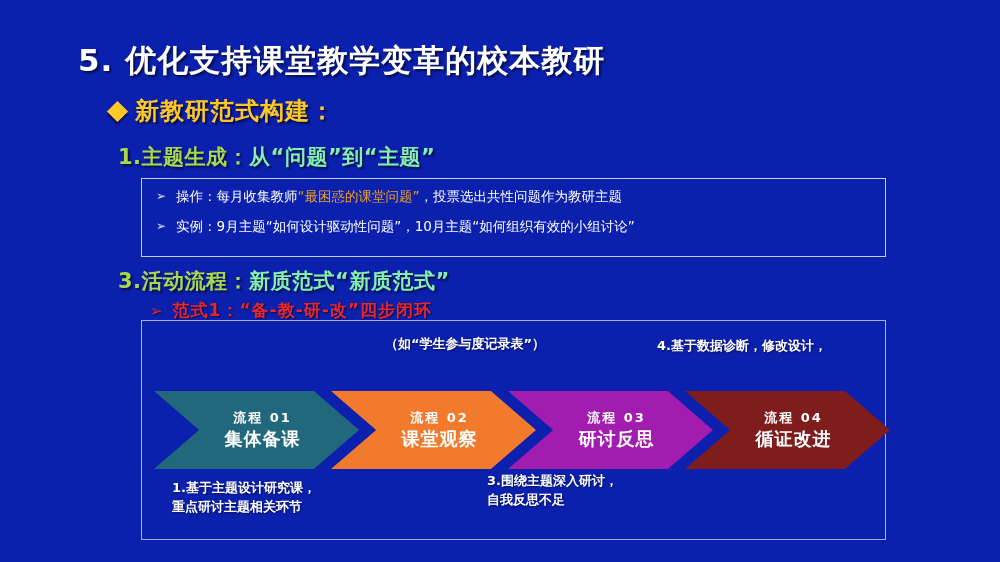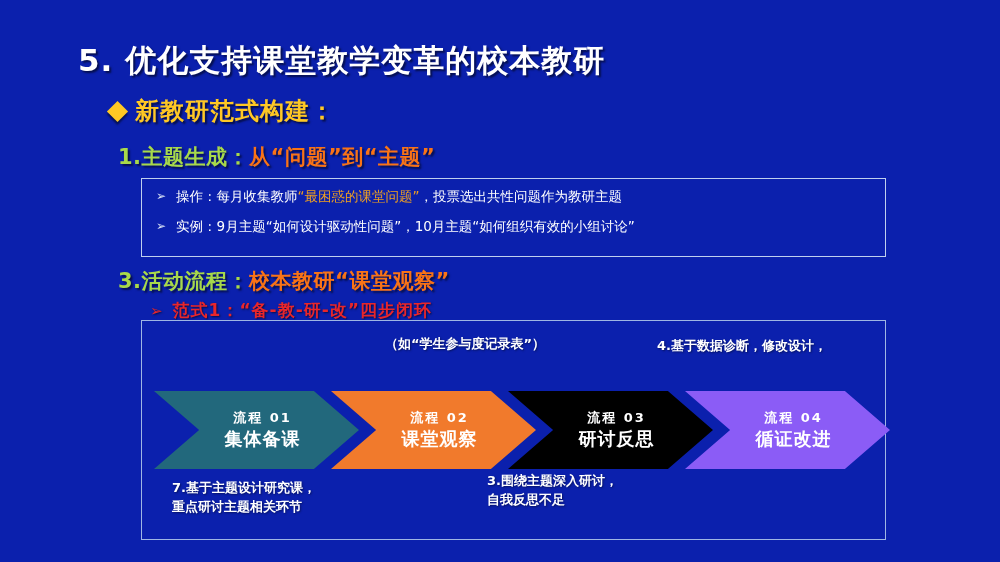--- a/index.html
+++ b/index.html
@@ -49,21 +49,21 @@
   
   .num-heading {
     position:absolute;
     font-size:21px;
     font-weight:bold;
     white-space:nowrap;
     letter-spacing:0.5px;
     text-shadow:2px 2px 2px rgba(0,0,0,0.55);
   }
   .num-heading .num-part { color:#A8D94A; }
-  .num-heading .rest-part { color:#f97316; }
+  .num-heading .rest-part { color:#86efac; }
   #heading-1 { left:118px; top:143px; }
   #heading-2 { left:118px; top:267px; }
 
   
   #red-bullet {
     position:absolute;
     left:150px; top:299px;
     font-size:17px;
     font-weight:bold;
     color:#E8262B;
@@ -177,21 +177,21 @@
     <span class="arrow-glyph">➢</span>
     <span><span>操作：每月收集教师</span><span class="hl-orange">“最困惑的课堂问题”</span><span>，投票选出共性问题作为教研主题</span></span>
   </div>
   <div class="box-line">
     <span class="arrow-glyph">➢</span>
     <span><span>实例：9月主题“如何设计驱动性问题”，10月主题“如何组织有效的小组讨论”</span></span>
   </div>
 </div>
 
 <div class="num-heading" id="heading-2">
-  <span class="num-part">3.活动流程：</span><span class="rest-part">校本教研“课堂观察”</span>
+  <span class="num-part">3.活动流程：</span><span class="rest-part">新质范式“新质范式”</span>
 </div>
 
 <div id="red-bullet">
   <span class="arrow-glyph">➢</span>
   <span>范式1：“备-教-研-改”四步闭环</span>
 </div>
 
 <div id="diagram-panel">
 
   <div class="annot center" id="annot-2">
@@ -203,31 +203,31 @@
 
   <div id="chevron-row">
     <div class="chevron" id="chev-1" style="left: 0px; width: 205px; background: rgb(34, 104, 124); z-index: 10;">
       <div class="step-label">流程 01</div>
       <div class="step-title">集体备课</div>
     </div>
     <div class="chevron" id="chev-2" style="left: 177px; width: 205px; background: rgb(241, 122, 44); z-index: 9;">
       <div class="step-label">流程 02</div>
       <div class="step-title">课堂观察</div>
     </div>
-    <div class="chevron" id="chev-3" style="left: 354px; width: 205px; background: #000000; z-index: 8;">
+    <div class="chevron" id="chev-3" style="left: 354px; width: 205px; background: #a21caf; z-index: 8;">
       <div class="step-label">流程 03</div>
       <div class="step-title">研讨反思</div>
     </div>
-    <div class="chevron" id="chev-4" style="left: 531px; width: 205px; background: #8b5cf6; z-index: 7;">
+    <div class="chevron" id="chev-4" style="left: 531px; width: 205px; background: #7f1d1d; z-index: 7;">
       <div class="step-label">流程 04</div>
       <div class="step-title">循证改进</div>
     </div>
   </div>
 
   <div class="annot" id="annot-1">
-    <div>7.基于主题设计研究课，</div>
+    <div>1.基于主题设计研究课，</div>
     <div>重点研讨主题相关环节</div>
   </div>
   <div class="annot" id="annot-3">
     <div>3.围绕主题深入研讨，</div>
     <div>自我反思不足</div>
   </div>
 </div>
 
 </body></html>

